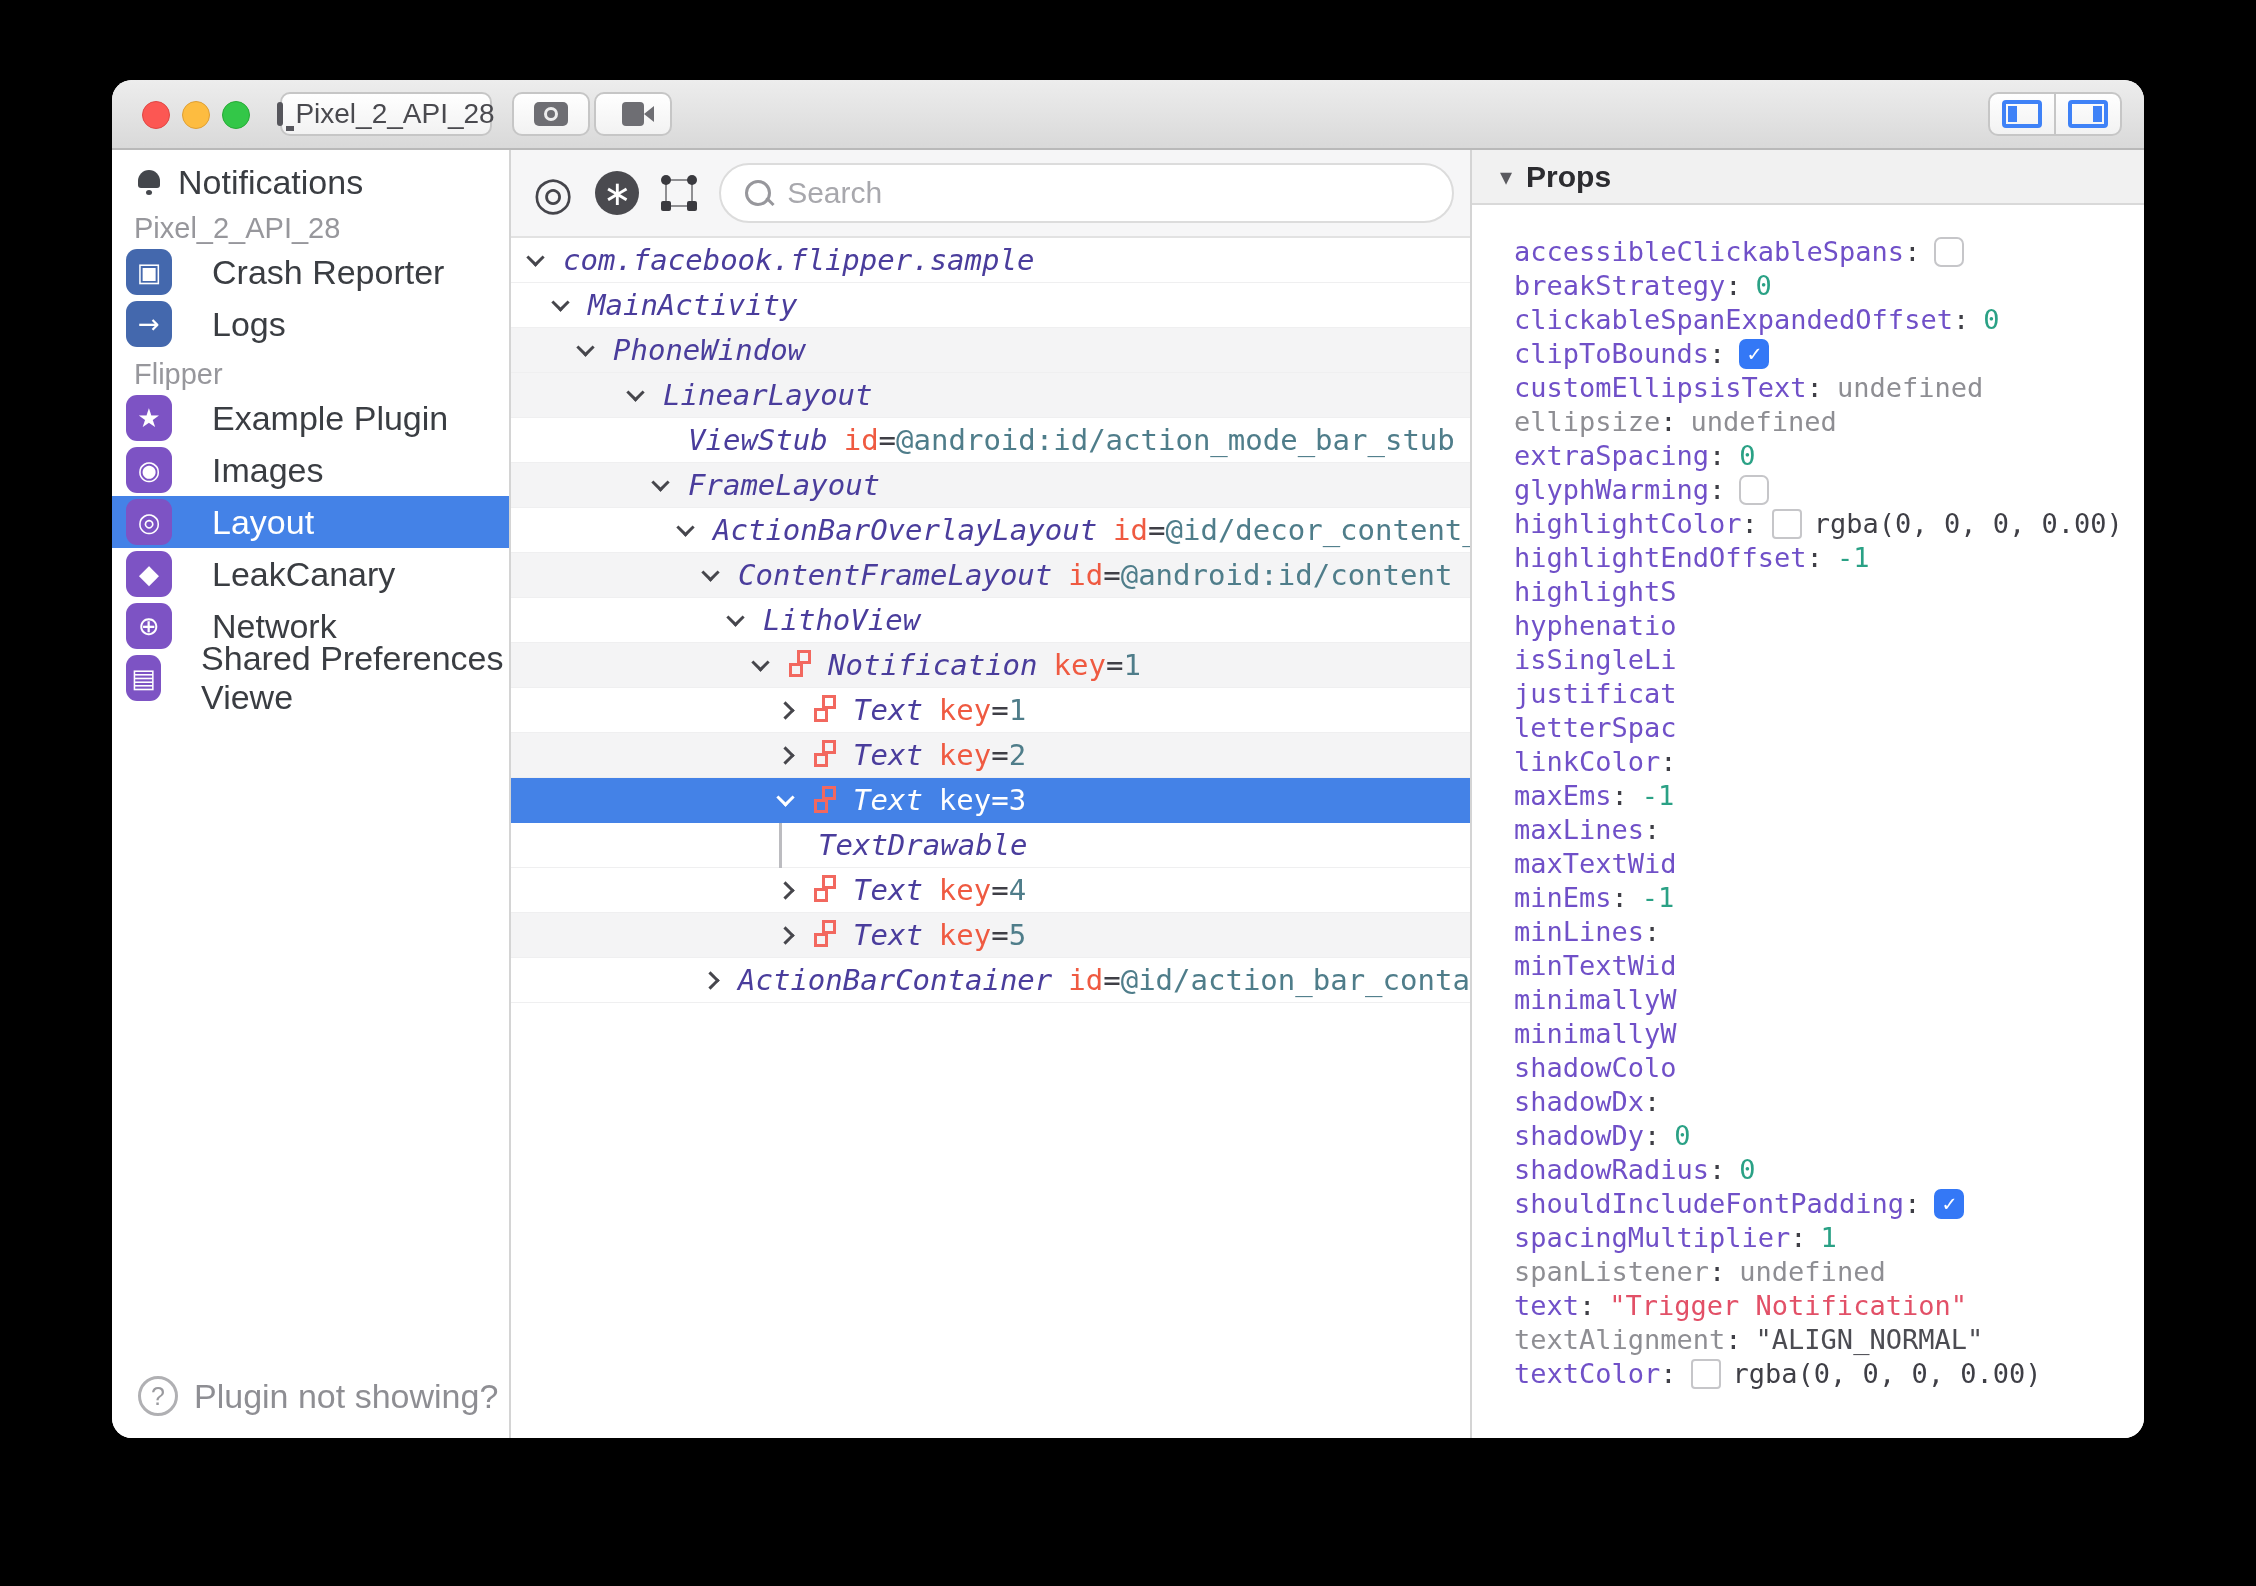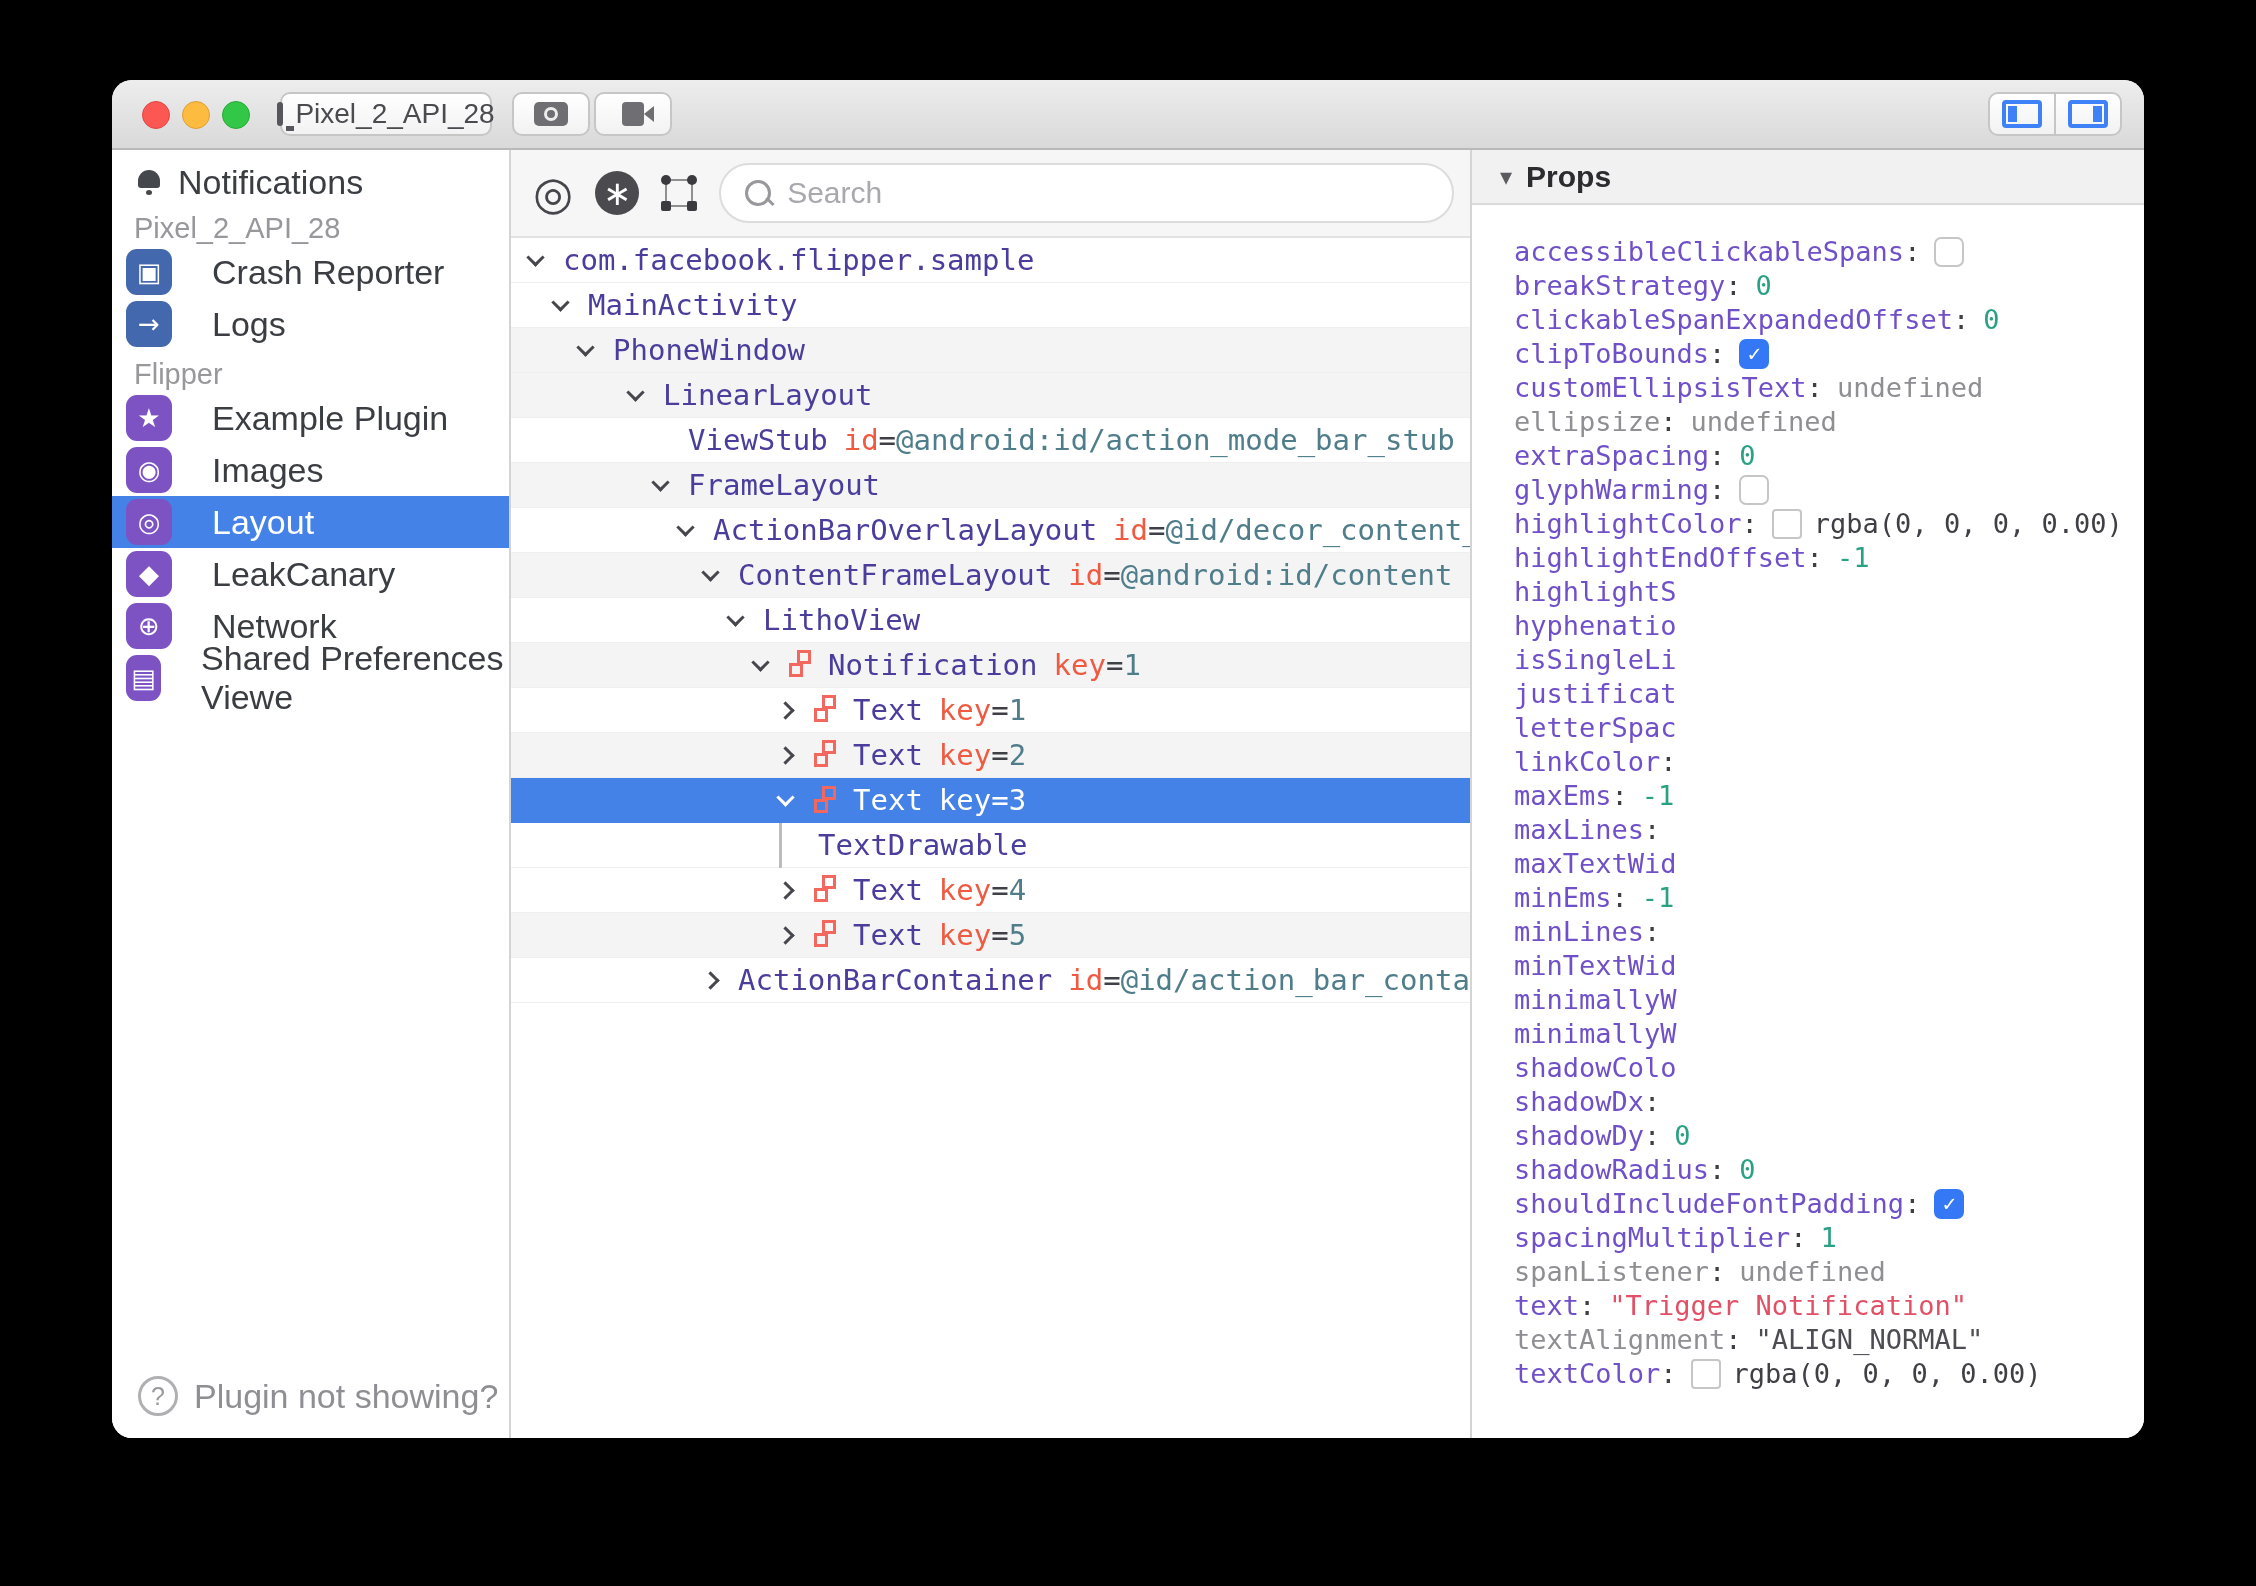--- a/index.html
+++ b/index.html
@@ -65,21 +65,21 @@
   .trow.selected .tname,.trow.selected .teq,.trow.selected .tval,.trow.selected .tkey{color:#fff;}
   .chev{width:13px;height:13px;border-right:3px solid #46464c;border-bottom:3px solid #46464c;display:inline-block;flex:none;box-sizing:border-box;}
   .chev.open{transform:rotate(45deg);margin-top:-6px;}
   .chev.closed{transform:rotate(-45deg);}
   .trow.selected .chev{border-color:#fff;}
   .chev-slot{width:34px;display:flex;justify-content:flex-start;align-items:center;flex:none;}
   .litho-ic{width:28px;height:32px;position:relative;flex:none;margin-right:12px;}
   .litho-ic i{position:absolute;width:14px;height:14px;border:3px solid #f2685f;box-sizing:border-box;}
   .litho-ic i:nth-child(1){left:9px;top:1px;}
   .litho-ic i:nth-child(2){left:1px;top:14px;}
-  .tname{color:#4a3d9c;}
+  .tname{color:#4a3d9c;font-style:italic;}
   .tkey{color:#ef5a41;margin-left:16px;}
   .teq{color:#3f3f46;}
   .tval{color:#4f7d8a;}
   .guide{width:3px;height:45px;background:#bcbcc0;margin-right:36px;flex:none;}
   
   .props{flex:1;position:relative;overflow:hidden;background:#fff;}
   .props-header{height:55px;background:#f1f1f1;border-bottom:2px solid #d9d9d9;display:flex;align-items:center;padding-left:28px;gap:14px;box-sizing:border-box;}
   .props-header .tri{font-size:24px;color:#5a5a5f;}
   .props-header .ttl{font-size:30px;font-weight:bold;color:#2c2c30;}
   .plist{padding:30px 0 0 42px;font-family:"DejaVu Sans Mono","Liberation Mono",monospace;font-size:27px;}

